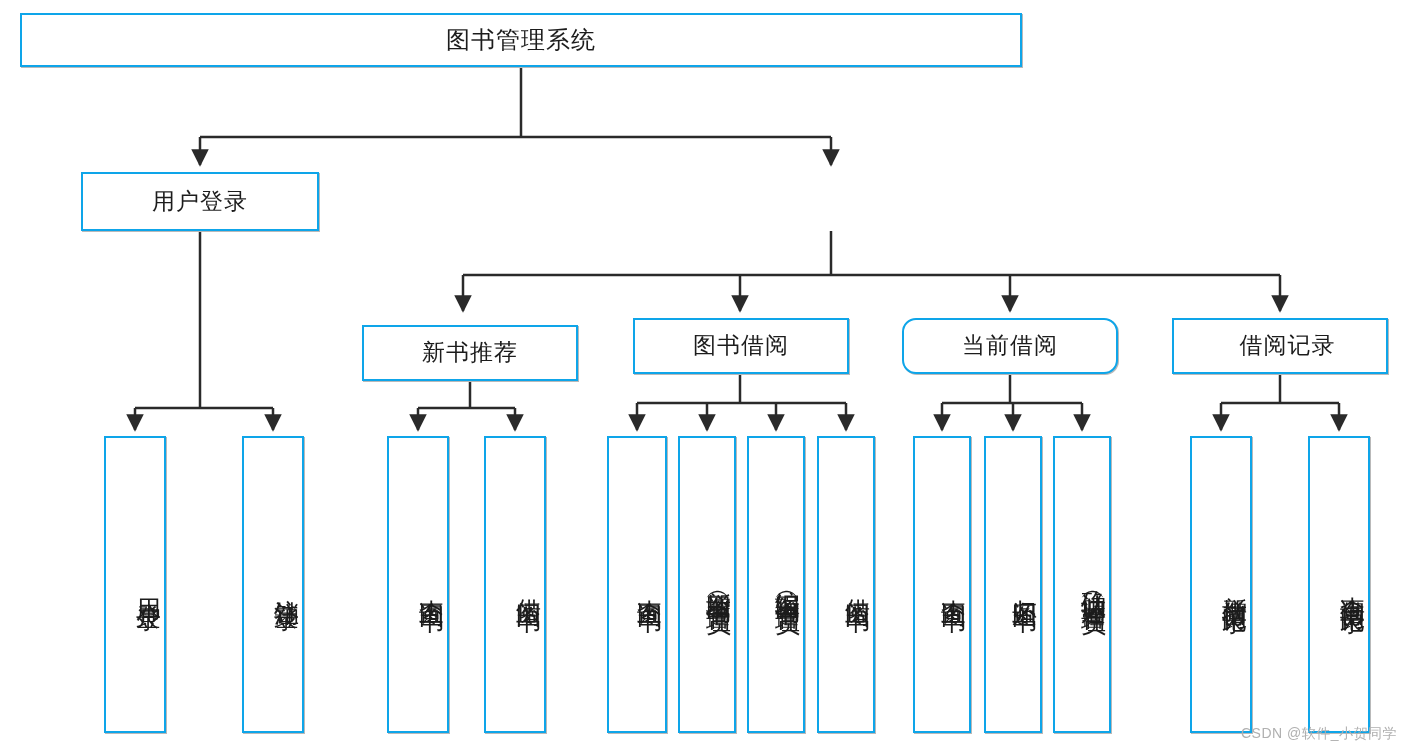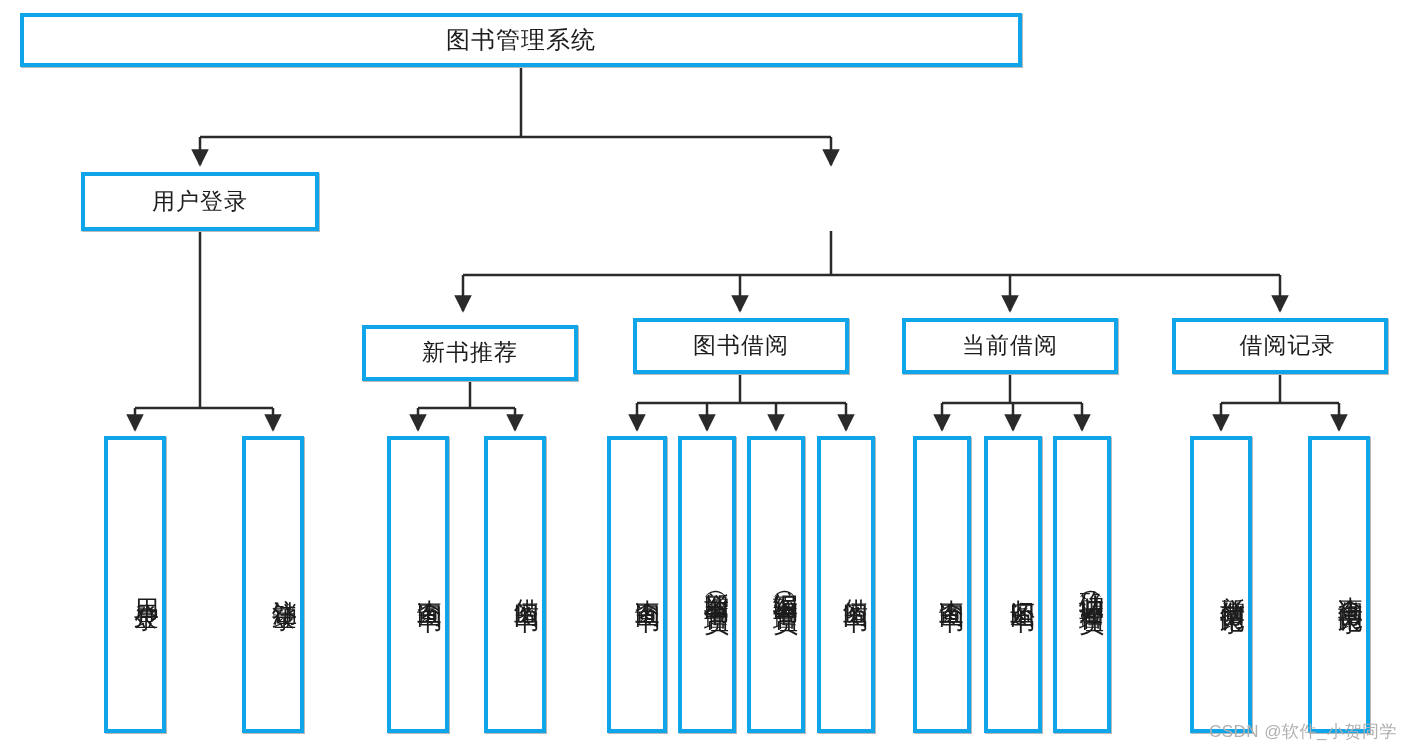--- a/index.html
+++ b/index.html
@@ -20,21 +20,21 @@
   #diagram-svg {
     position: absolute;
     left: 0;
     top: 0;
     width: 1405px;
     height: 747px;
   }
   .node {
     position: absolute;
     box-sizing: border-box;
-    border: 4px solid #0ea5e9;
+    border: 2px solid #0ea5e9;
     background: #ffffff;
     display: flex;
     align-items: center;
     justify-content: center;
     color: #1c1c1c;
     box-shadow: 1px 1px 0 #b9b9b9;
   }
   .node.horiz {
     font-size: 23px;
     letter-spacing: 1px;
@@ -56,21 +56,21 @@
     text-orientation: upright;
     white-space: nowrap;
   }
   .node.root {
     font-size: 24px;
   }
   #watermark {
     position: absolute;
     right: 8px;
     bottom: 4px;
-    font-size: 17px;
+    font-size: 14px;
     color: #b0b0b0;
     letter-spacing: 0.5px;
     white-space: nowrap;
     pointer-events: none;
   }
 </style>
 </head>
 <body>
 
 <div id="canvas">
@@ -133,21 +133,21 @@
   <div class="node horiz" style="left:81px; top:172px; width:238px; height:59px;">
     <span>用户登录</span>
   </div>
 
   <div class="node horiz" style="left:362px; top:325px; width:216px; height:56px;">
     <span>新书推荐</span>
   </div>
   <div class="node horiz" style="left:633px; top:318px; width:216px; height:56px;">
     <span>图书借阅</span>
   </div>
-  <div class="node horiz" style="left:902px; top:318px; width:216px; height:56px;">
+  <div class="node horiz" style="left:902px; top:318px; width:216px; height:56px;border-radius:14px;">
     <span>当前借阅</span>
   </div>
   <div class="node horiz" style="left:1172px; top:318px; width:216px; height:56px;padding-left:15px;">
     <span>借阅记录</span>
   </div>
 
   <div class="node vert" style="left:104px; top:436px; width:62px; height:297px;">
     <span class="vtext">用户登录</span>
   </div>
   <div class="node vert" style="left:242px; top:436px; width:62px; height:297px;">

